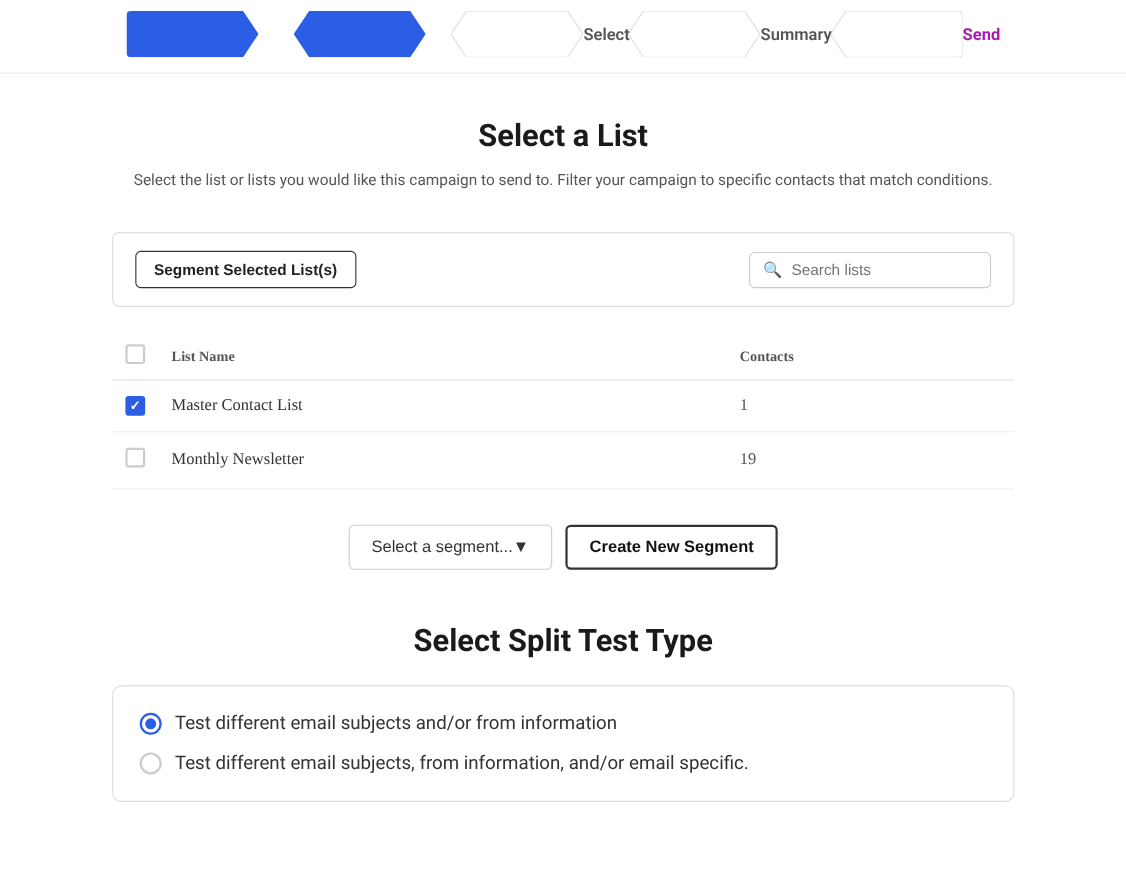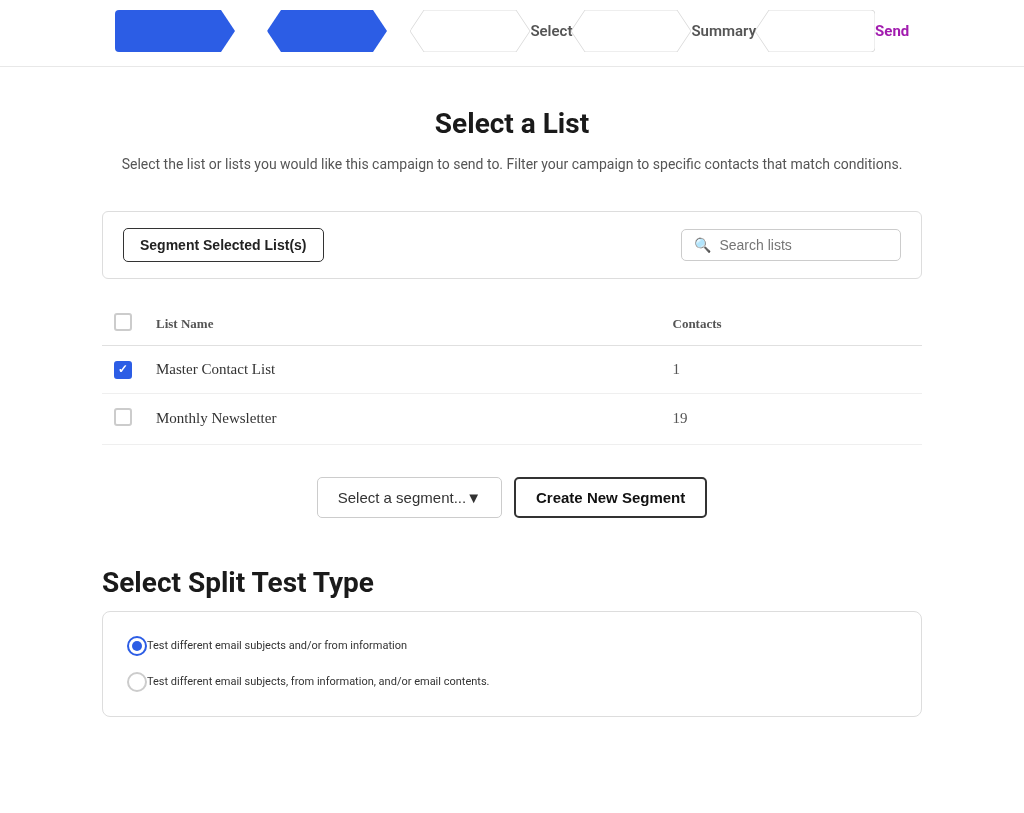--- a/index.html
+++ b/index.html
@@ -178,37 +178,38 @@
       font-size: 15px;
       font-weight: 700;
       color: #111;
       cursor: pointer;
     }
 
     
     .split-test-title {
       font-size: 28px;
       font-weight: 700;
-      text-align: left;
-      margin-bottom: 12px;
+      text-align: center;
+      margin-bottom: 24px;
       color: #1a1a1a;
     }
 
     .split-test-options {
       border: 1px solid #ddd;
       border-radius: 8px;
       padding: 24px 24px;
       background: #fff;
     }
 
     .radio-option {
       display: flex;
       align-items: center;
+      gap: 12px;
       margin-bottom: 16px;
-      font-size: 11px;
+      font-size: 17px;
       color: #333;
       cursor: pointer;
     }
 
     .radio-option:last-child {
       margin-bottom: 0;
     }
 
     .radio-circle {
       width: 20px;
@@ -345,18 +346,18 @@
 
   <div class="split-test-options">
 
     <div class="radio-option">
       <div class="radio-circle selected"></div>
       <span>Test different email subjects and/or from information</span>
     </div>
 
     <div class="radio-option">
       <div class="radio-circle"></div>
-      <span>Test different email subjects, from information, and/or email contents.</span>
+      <span>Test different email subjects, from information, and/or email specific.</span>
     </div>
 
   </div>
 
 </div>
 
 </body></html>

